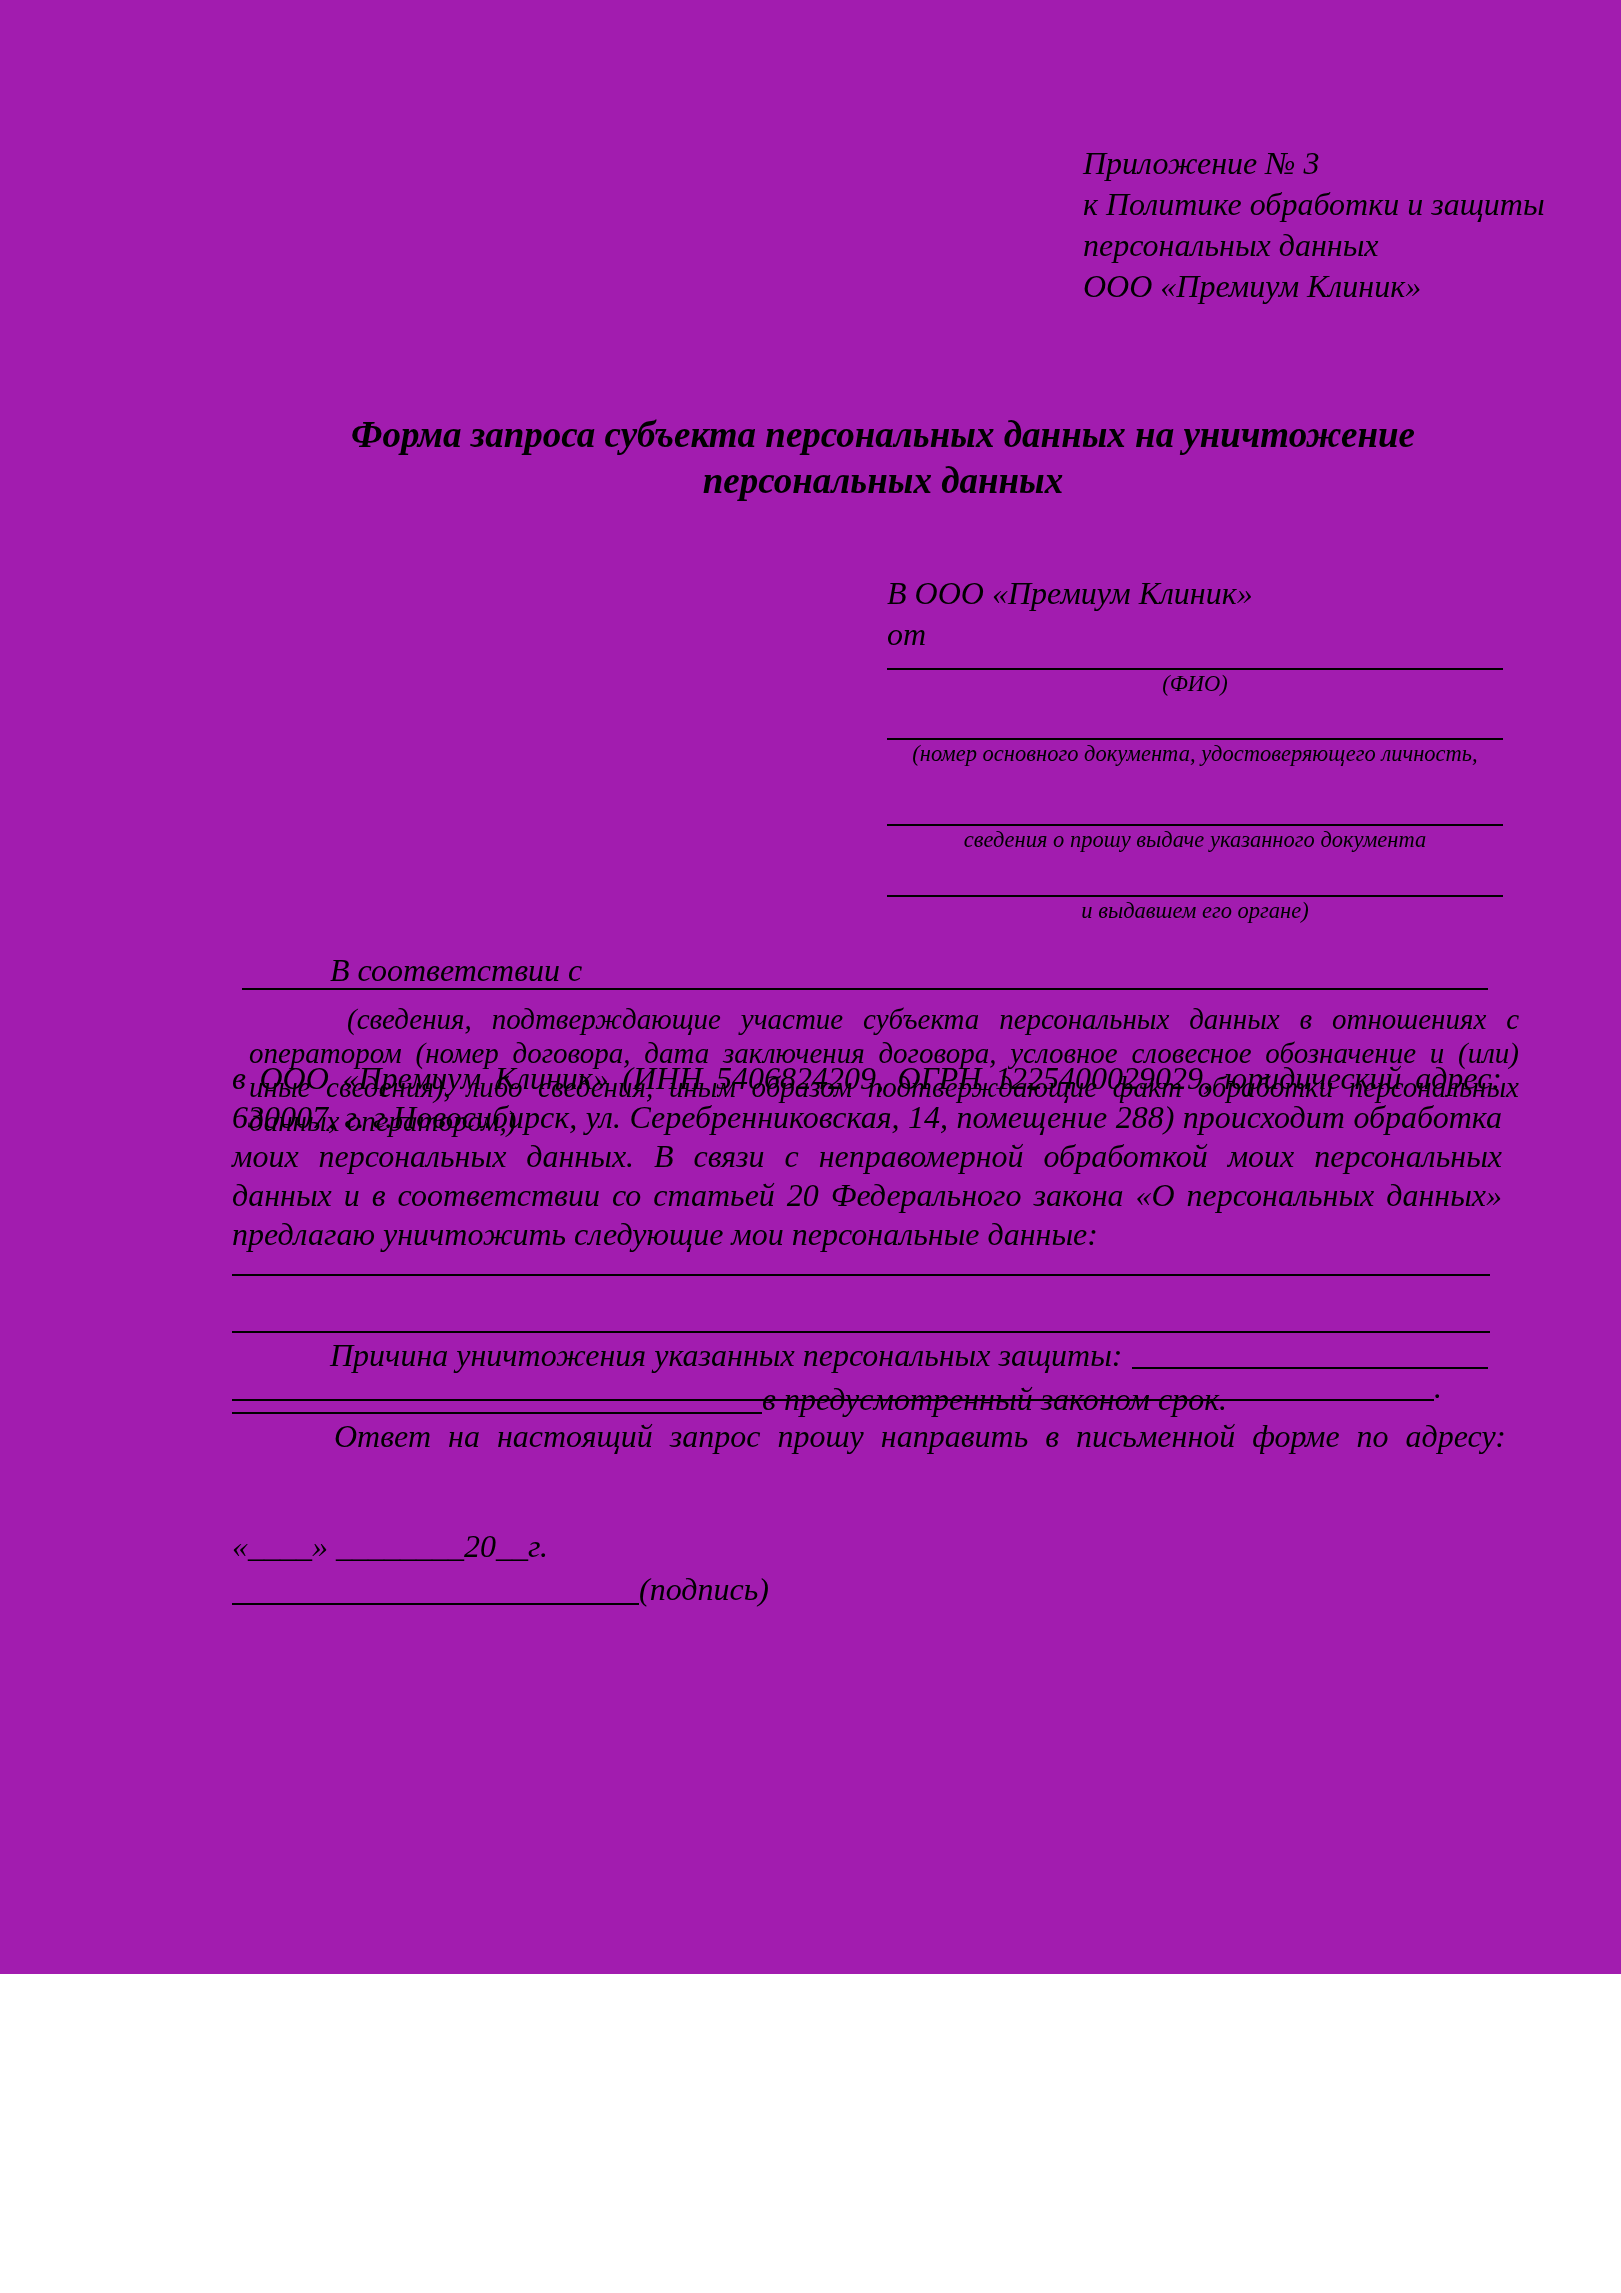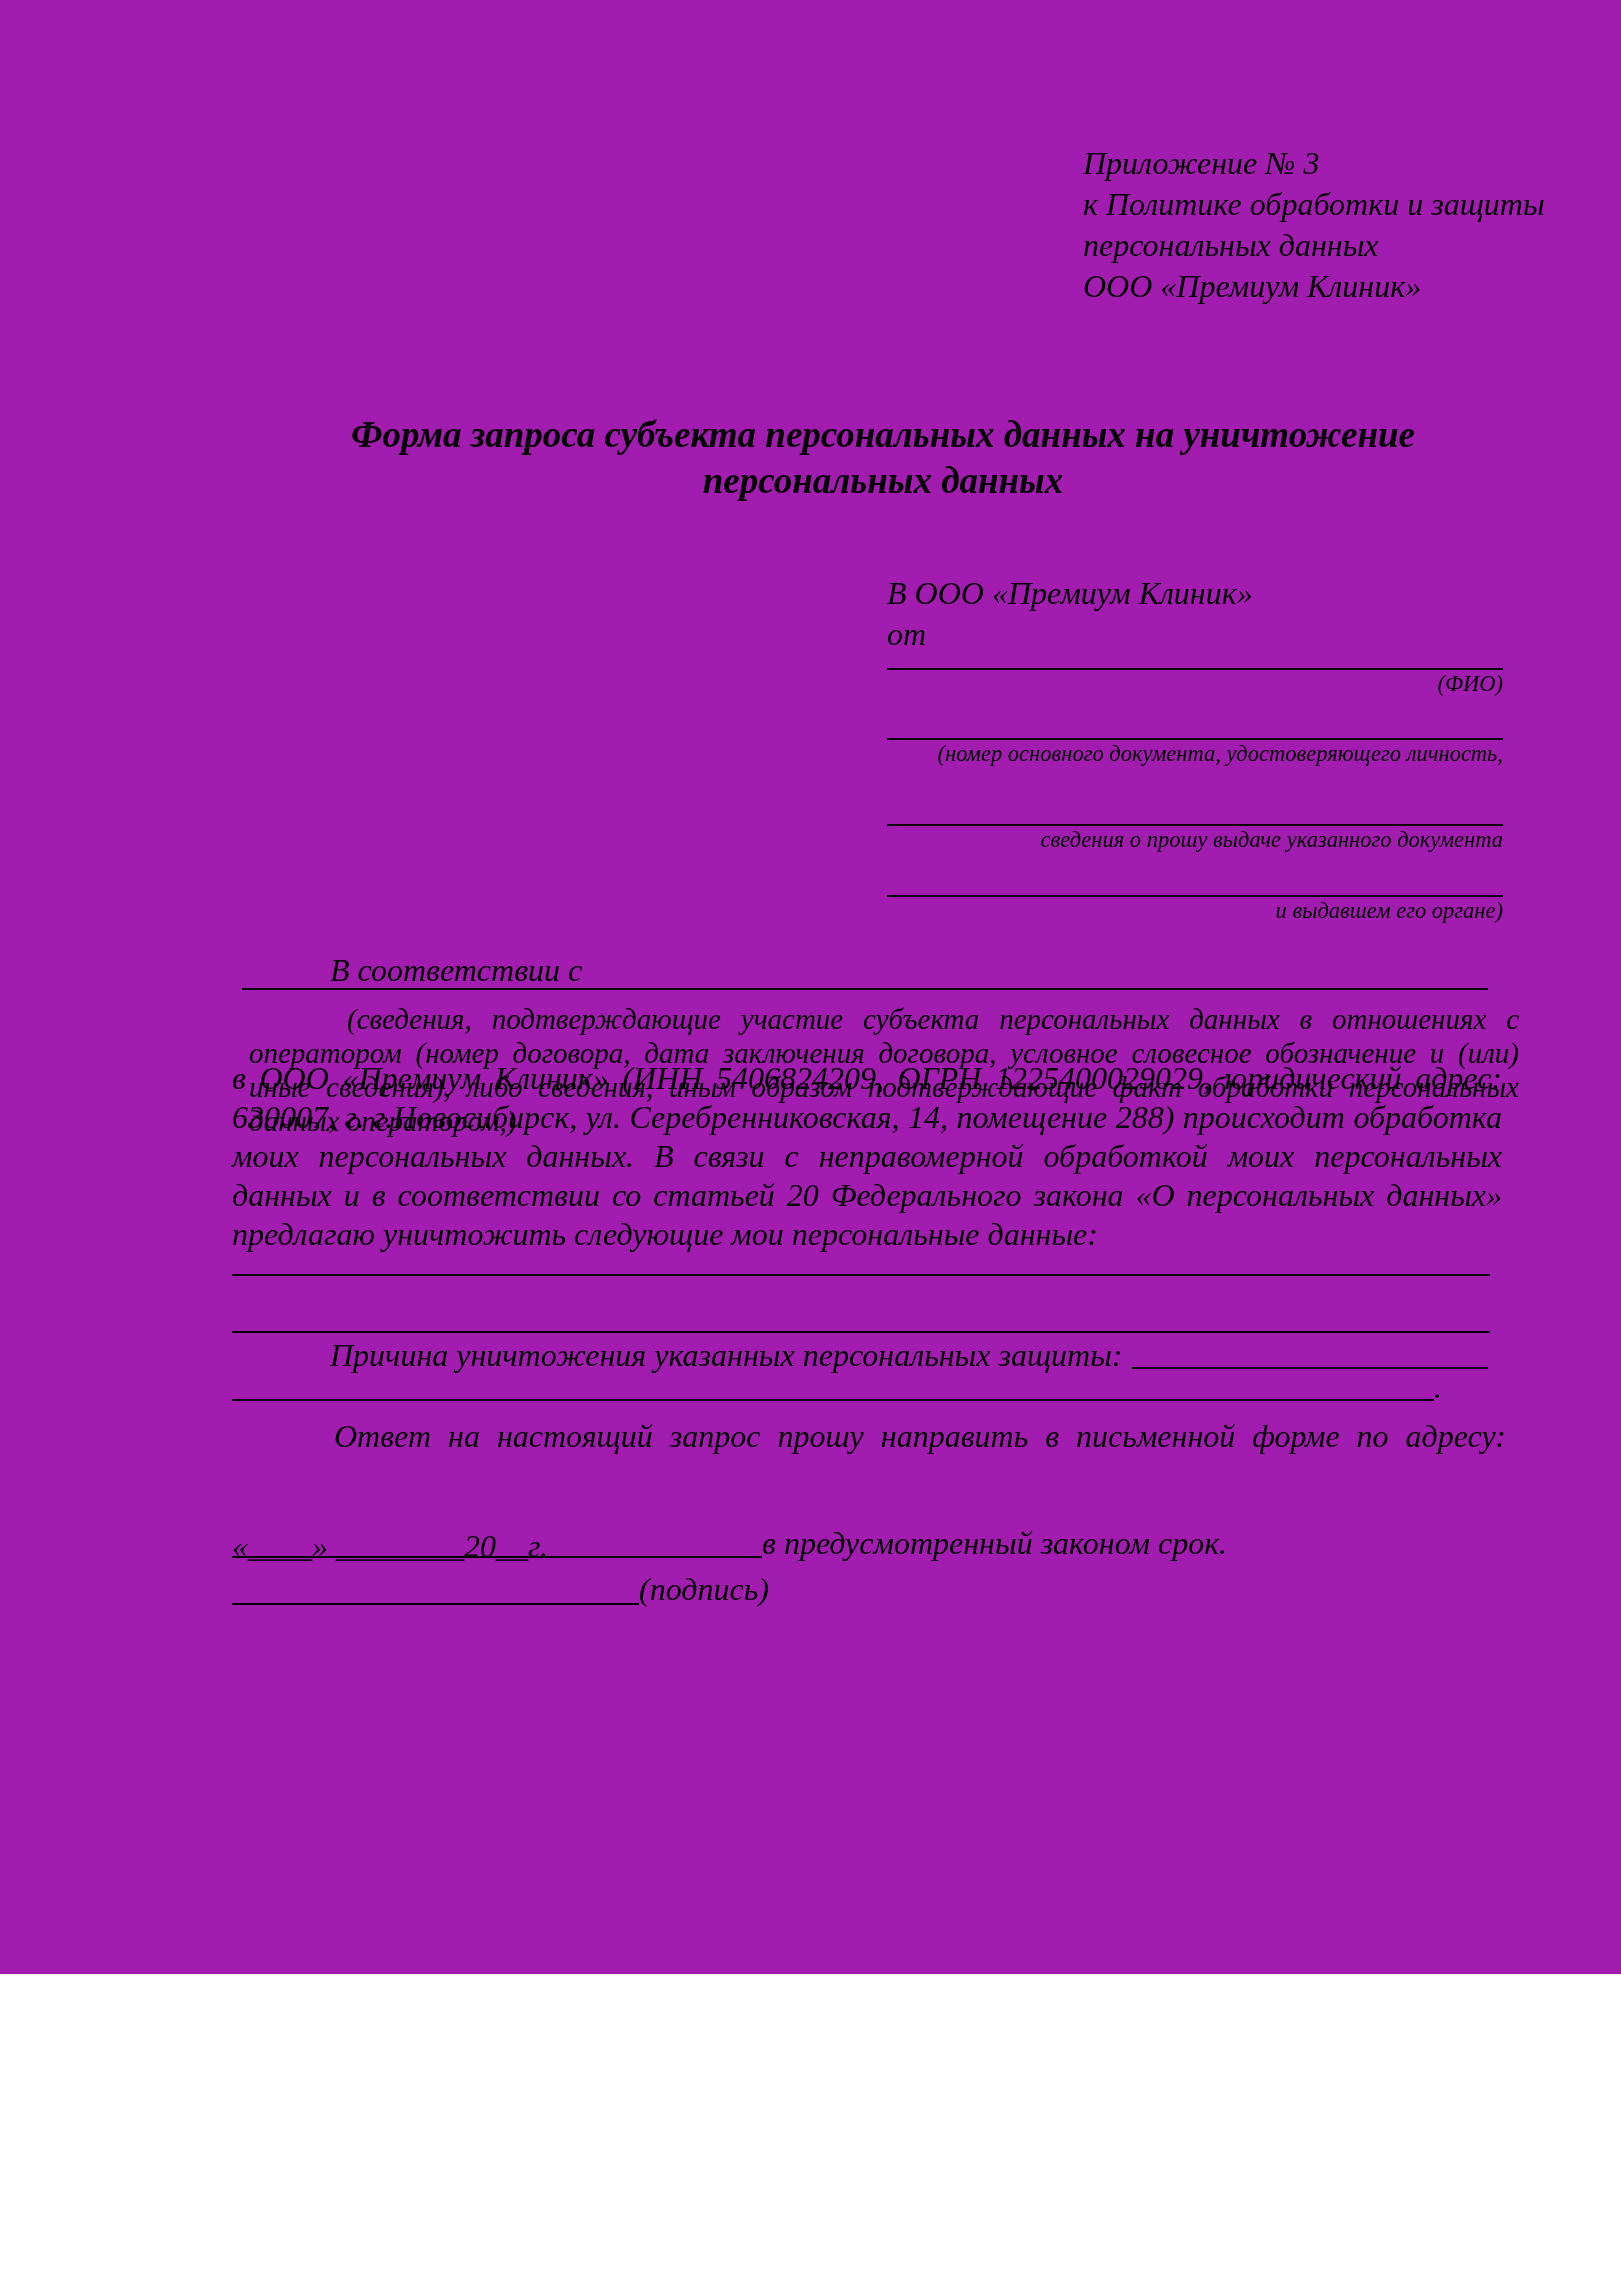--- a/index.html
+++ b/index.html
@@ -43,21 +43,21 @@
     width: 616px;
   }
   .addressee .addr-line {
     line-height: 41px;
   }
   .field-line {
     height: 12.7px;
     border-bottom: 2.9px solid #000;
   }
   .field-caption {
-    text-align: right;
+    text-align: center;
     font-size: 22.5px;
     line-height: 27.4px;
   }
   .mt-29 { margin-top: 28px; }
   .mt-45 { margin-top: 44px; }
   .mt-30 { margin-top: 29px; }
 
   .accordance-row {
     position: absolute;
     left: 232px;
@@ -137,21 +137,21 @@
     width: 1270px;
     margin: 4px;
     line-height: 39px;
     text-align: justify;
     text-align-last: justify;
     text-indent: 98px;
   }
   .response2 {
     position: absolute;
     left: 232px;
-    top: 1524px;
+    top: 1380px;
     width: 1270px;
     display: flex;
     line-height: 39px;
   }
   .underline-540 {
     width: 530px;
     border-bottom: 2.9px solid #000;
     margin-bottom: 4.9px;
   }
   .footer-row {

